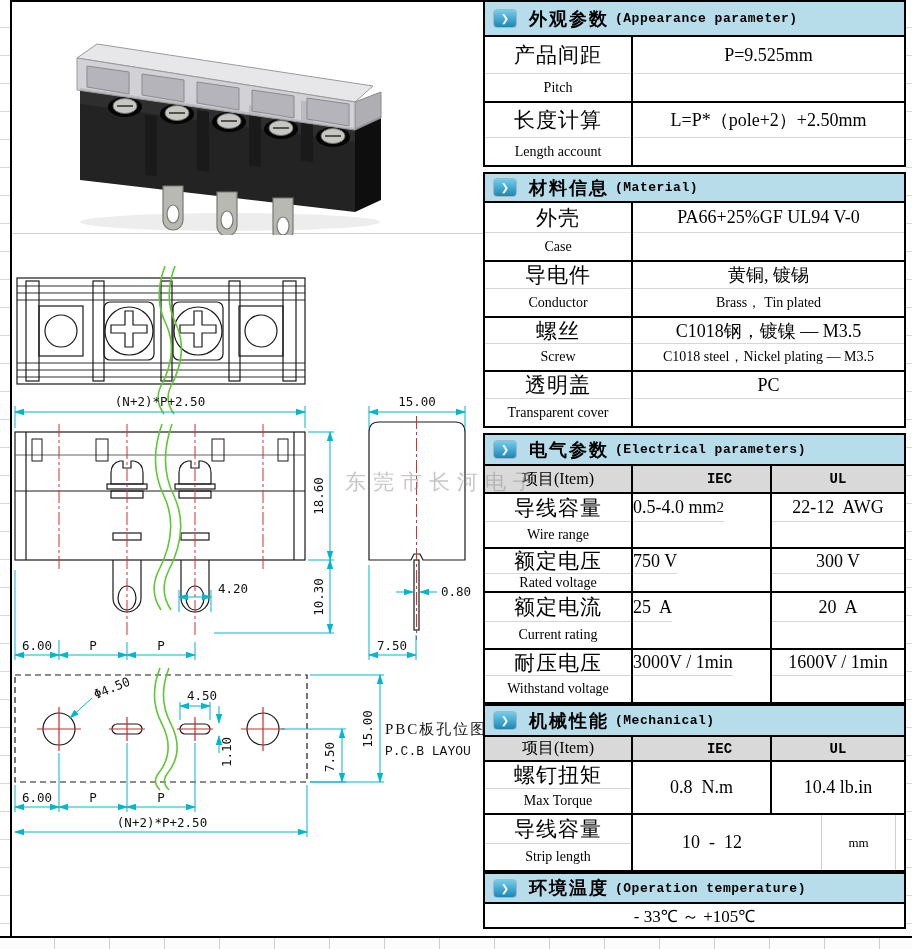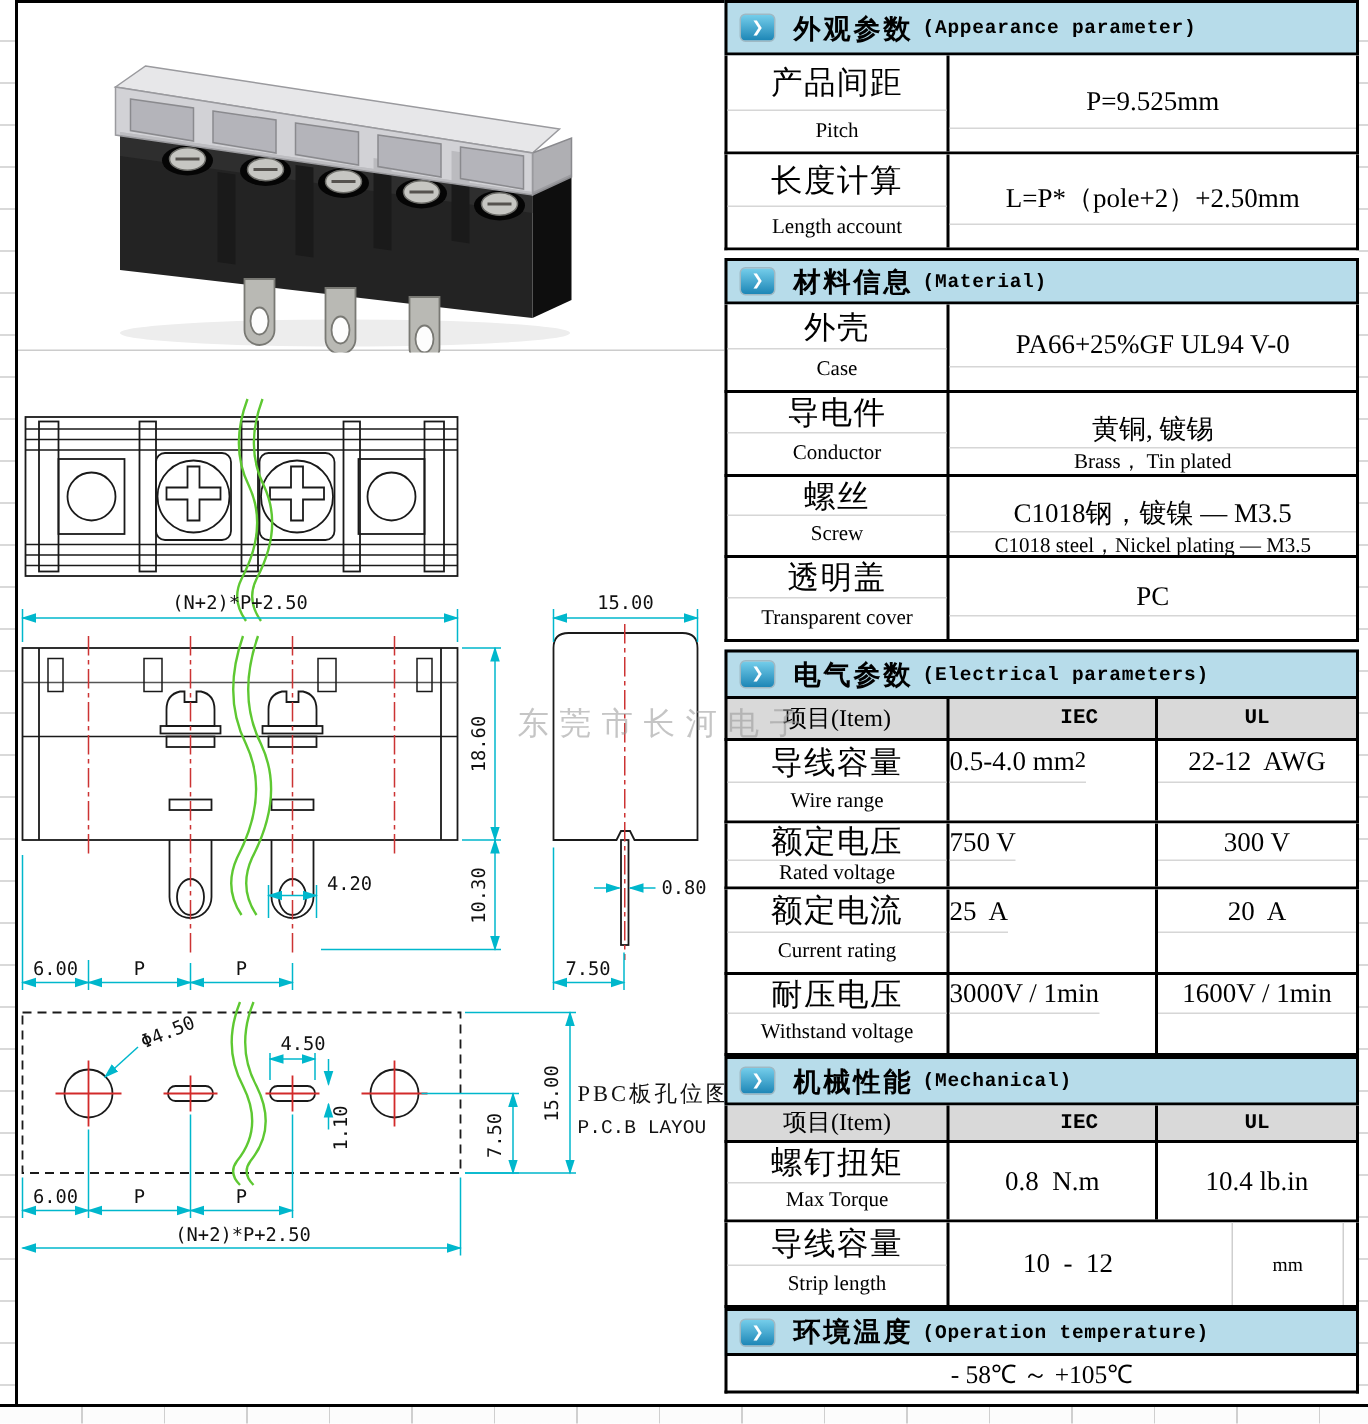--- a/index.html
+++ b/index.html
@@ -30,21 +30,21 @@
     width:22px;height:17px;border-radius:4px;margin-right:12px;
     background:linear-gradient(#74cdea,#1d86b6);border:1px solid #9fb9c4;
     color:#fff;font-size:10px;font-weight:bold;font-family:"DejaVu Sans",sans-serif;}
   .hdr-zh{font-size:18px;font-weight:bold;letter-spacing:2px;font-family:"Liberation Sans",sans-serif;}
   .hdr-en{font-size:13px;font-weight:bold;margin-left:6px;letter-spacing:.5px;
     font-family:"Liberation Mono",monospace;}
   .gap{background:#fff;}
   .pair{box-sizing:border-box;display:flex;border-left:2px solid #000;border-right:2px solid #000;
     border-bottom:2px solid #000;background:#fff;}
   .lblcol{box-sizing:border-box;width:148px;border-right:2px solid #000;display:flex;flex-direction:column;}
-  .valcol{box-sizing:border-box;flex:1;display:flex;flex-direction:column;margin-top:12px;}
+  .valcol{box-sizing:border-box;flex:1;display:flex;flex-direction:column;}
   .subtop{box-sizing:border-box;display:flex;align-items:center;justify-content:center;
     border-bottom:1px solid #d6d6d6;}
   .subbot{box-sizing:border-box;flex:1;display:flex;align-items:center;justify-content:center;}
   .lbl-zh{font-size:21px;letter-spacing:1px;}
   .lbl-en{font-size:14px;}
   .val-main{font-size:18px;white-space:pre;}
   .val-en{font-size:14px;white-space:pre;}
   .col-iec{box-sizing:border-box;width:139px;border-right:2px solid #000;display:flex;}
   .col-ul{box-sizing:border-box;flex:1;display:flex;flex-direction:column;}
   .item-row{box-sizing:border-box;display:flex;border-left:2px solid #000;border-right:2px solid #000;
@@ -443,17 +443,17 @@
       <div class="strip-num">10  -  12</div>
       <div class="strip-unit">mm</div>
     </div>
   </div>
 
   <div class="sec-header" style="height:32px">
     <span class="hdr-icon">❯</span>
     <span class="hdr-zh">环境温度</span>
     <span class="hdr-en">(Operation temperature)</span>
   </div>
-  <div class="temp-row" style="height:25px">- 58℃ ～ +105℃</div>
+  <div class="temp-row" style="height:25px">- 33℃ ～ +105℃</div>
 </div>
 
 <div class="abs bottom-line"></div>
 <div class="abs bottom-strip"></div>
 
 </body></html>

